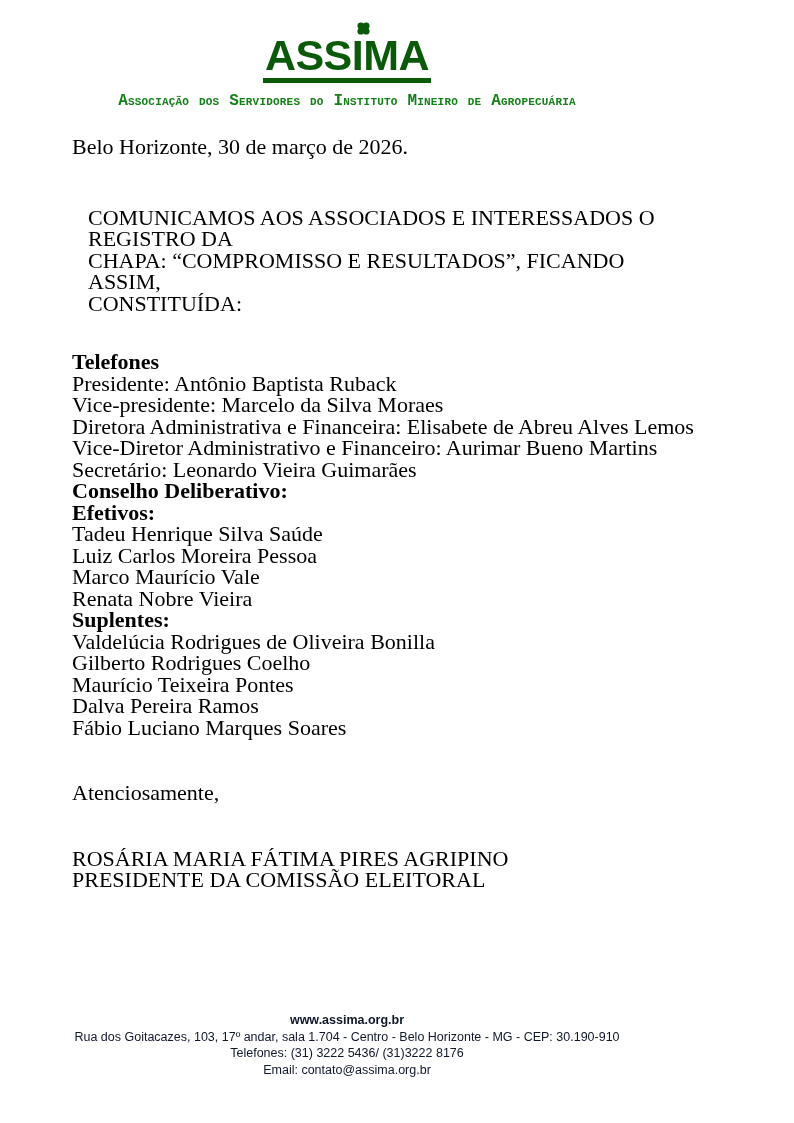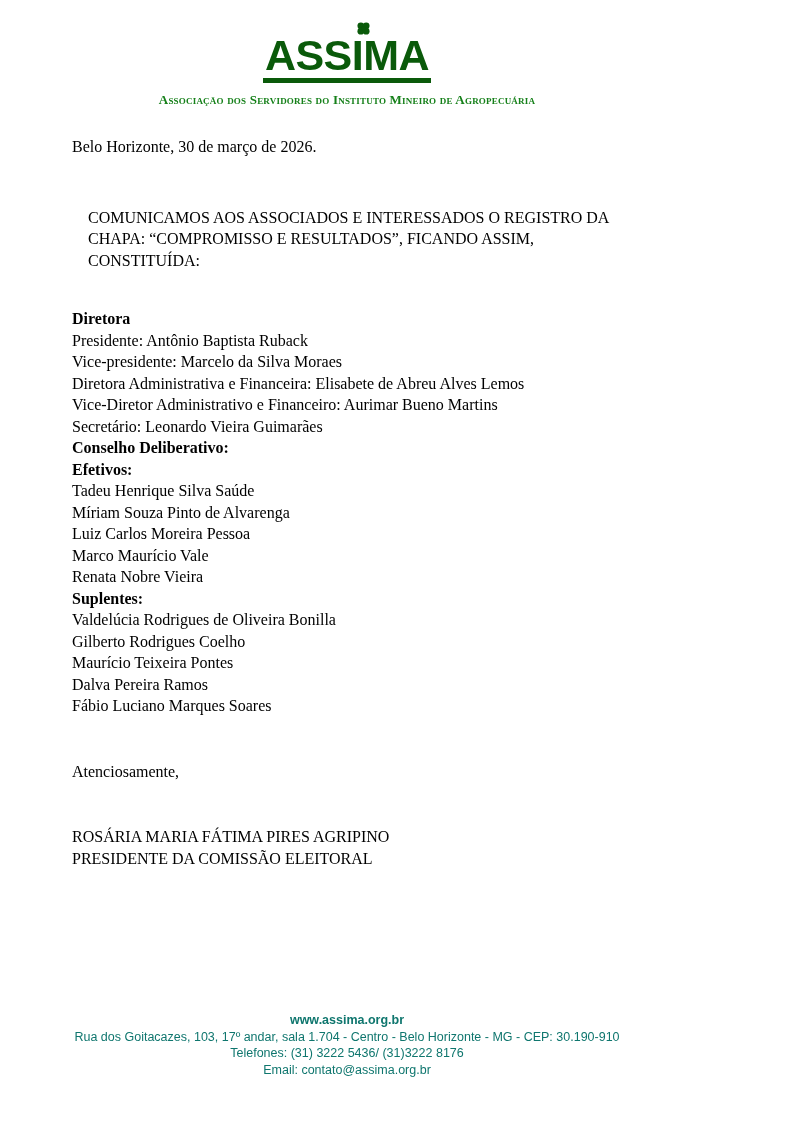--- a/index.html
+++ b/index.html
@@ -53,35 +53,35 @@
   .clover {
     position: absolute;
     top: -14px;
     left: 50%;
     margin-left: 8px;
     width: 17px;
     height: 17px;
   }
   .subtitle {
     margin-top: 9px;
-    font-family: Liberation Serif, serif;
-    font-size: 13px;
+    font-family: Liberation Mono, monospace;
+    font-size: 16px;
     font-weight: bold;
     font-variant: small-caps;
     letter-spacing: 0.2px;
     color: #16801a;
   }
 
   
   .content {
     position: absolute;
     left: 72px;
     top: 136px;
     width: 630px;
-    font-size: 16px;
+    font-size: 22px;
     line-height: 21.5px;
   }
   .line {
     white-space: pre-wrap;
   }
   .bold { font-weight: bold; }
   .spacer-sm { height: 21px; }
   .spacer-md { height: 33px; }
   .spacer-lg { height: 44px; }
   .para {
@@ -92,21 +92,21 @@
   .sig-block .line { display: block; }
 
   
   .footer {
     position: absolute;
     left: 0;
     right: 0;
     top: 1012px;
     text-align: center;
     font-family: "Liberation Sans", sans-serif;
-    color: #0f766e;
+    color: #0f172a;
     font-size: 12.5px;
     line-height: 16.5px;
   }
   .footer .f-url {
     font-weight: bold;
     font-size: 12.5px;
   }
   .footer .f-line { display: block; }
 </style>
 </head>
@@ -141,36 +141,35 @@
 
     <div class="para">
       <span class="line">COMUNICAMOS AOS ASSOCIADOS E INTERESSADOS O REGISTRO DA</span>
       <span class="line">CHAPA: “COMPROMISSO E RESULTADOS”, FICANDO ASSIM,</span>
       <span class="line">CONSTITUÍDA:</span>
     </div>
 
     <div class="spacer-sm"></div>
 
     <div>
-      <div class="line bold">Diretora</div>
+      <div class="line bold">Telefones</div>
       <div class="line">Presidente: Antônio Baptista Ruback</div>
       <div class="line">Vice-presidente: Marcelo da Silva Moraes</div>
       <div class="line">Diretora Administrativa e Financeira: Elisabete de Abreu Alves Lemos</div>
       <div class="line">Vice-Diretor Administrativo e Financeiro: Aurimar Bueno Martins</div>
       <div class="line">Secretário: Leonardo Vieira Guimarães</div>
     </div>
 
     <div>
       <div class="line bold">Conselho Deliberativo:</div>
     </div>
 
     <div>
       <div class="line bold">Efetivos:</div>
       <div class="line">Tadeu Henrique Silva Saúde</div>
-      <div class="line">Míriam Souza Pinto de Alvarenga</div>
       <div class="line">Luiz Carlos Moreira Pessoa</div>
       <div class="line">Marco Maurício Vale</div>
       <div class="line">Renata Nobre Vieira</div>
     </div>
 
     <div>
       <div class="line bold">Suplentes:</div>
       <div class="line">Valdelúcia Rodrigues de Oliveira Bonilla</div>
       <div class="line">Gilberto Rodrigues Coelho</div>
       <div class="line">Maurício Teixeira Pontes</div>

